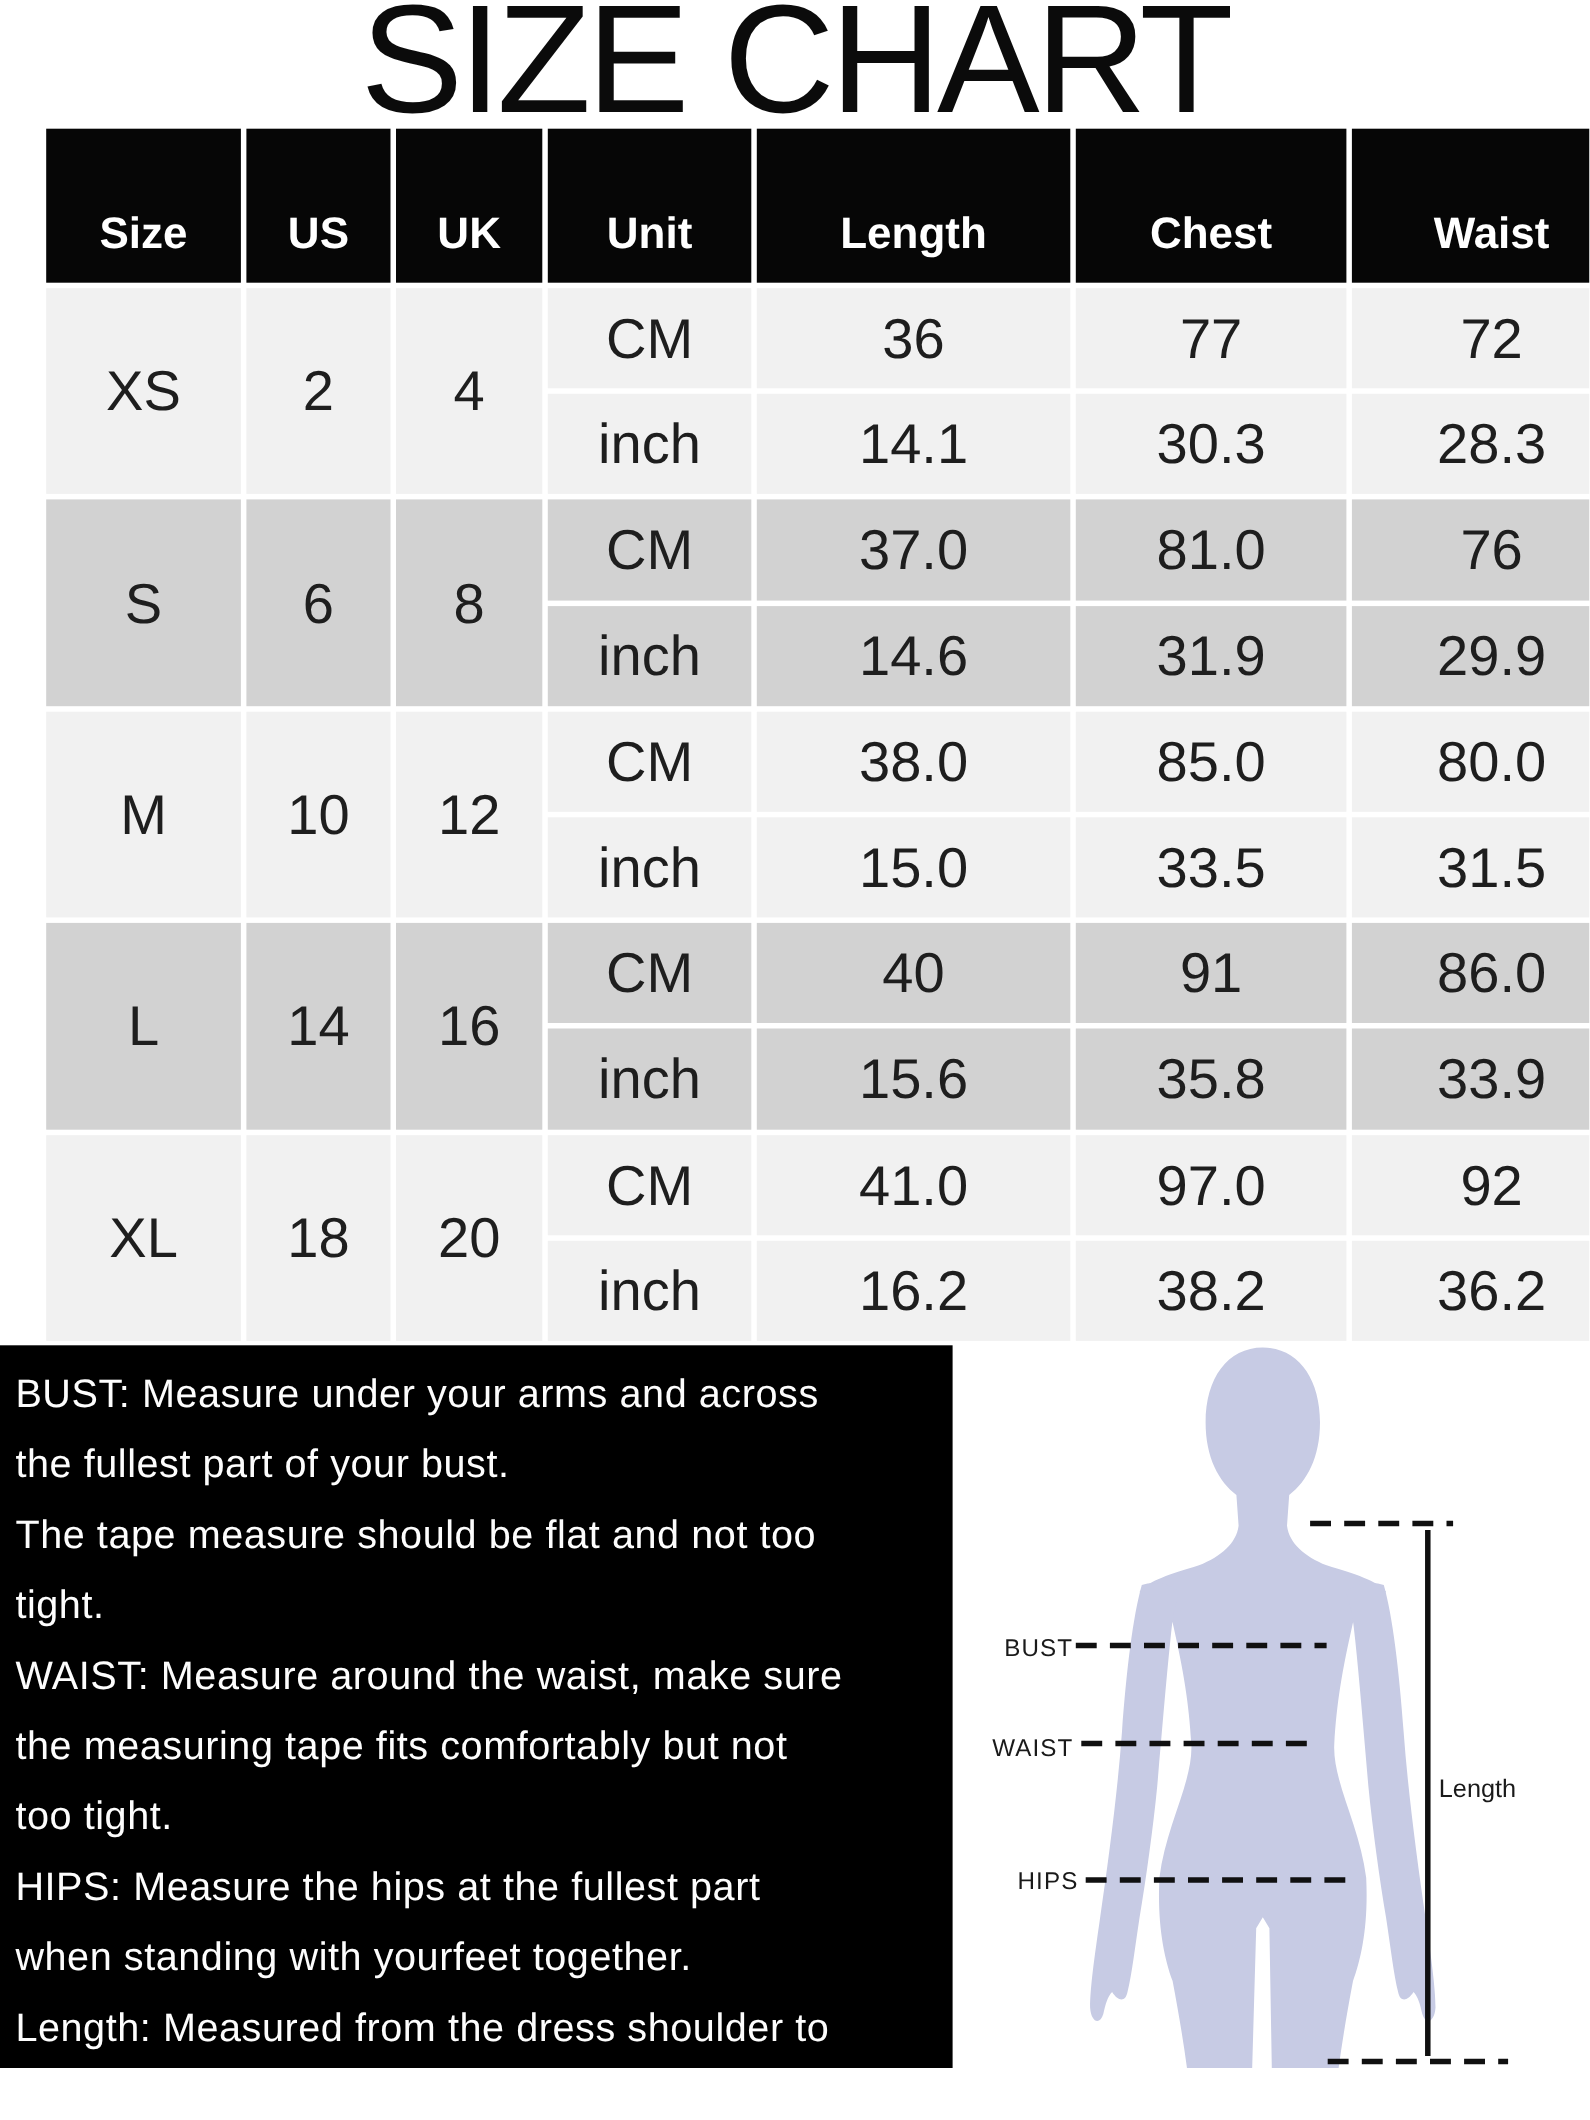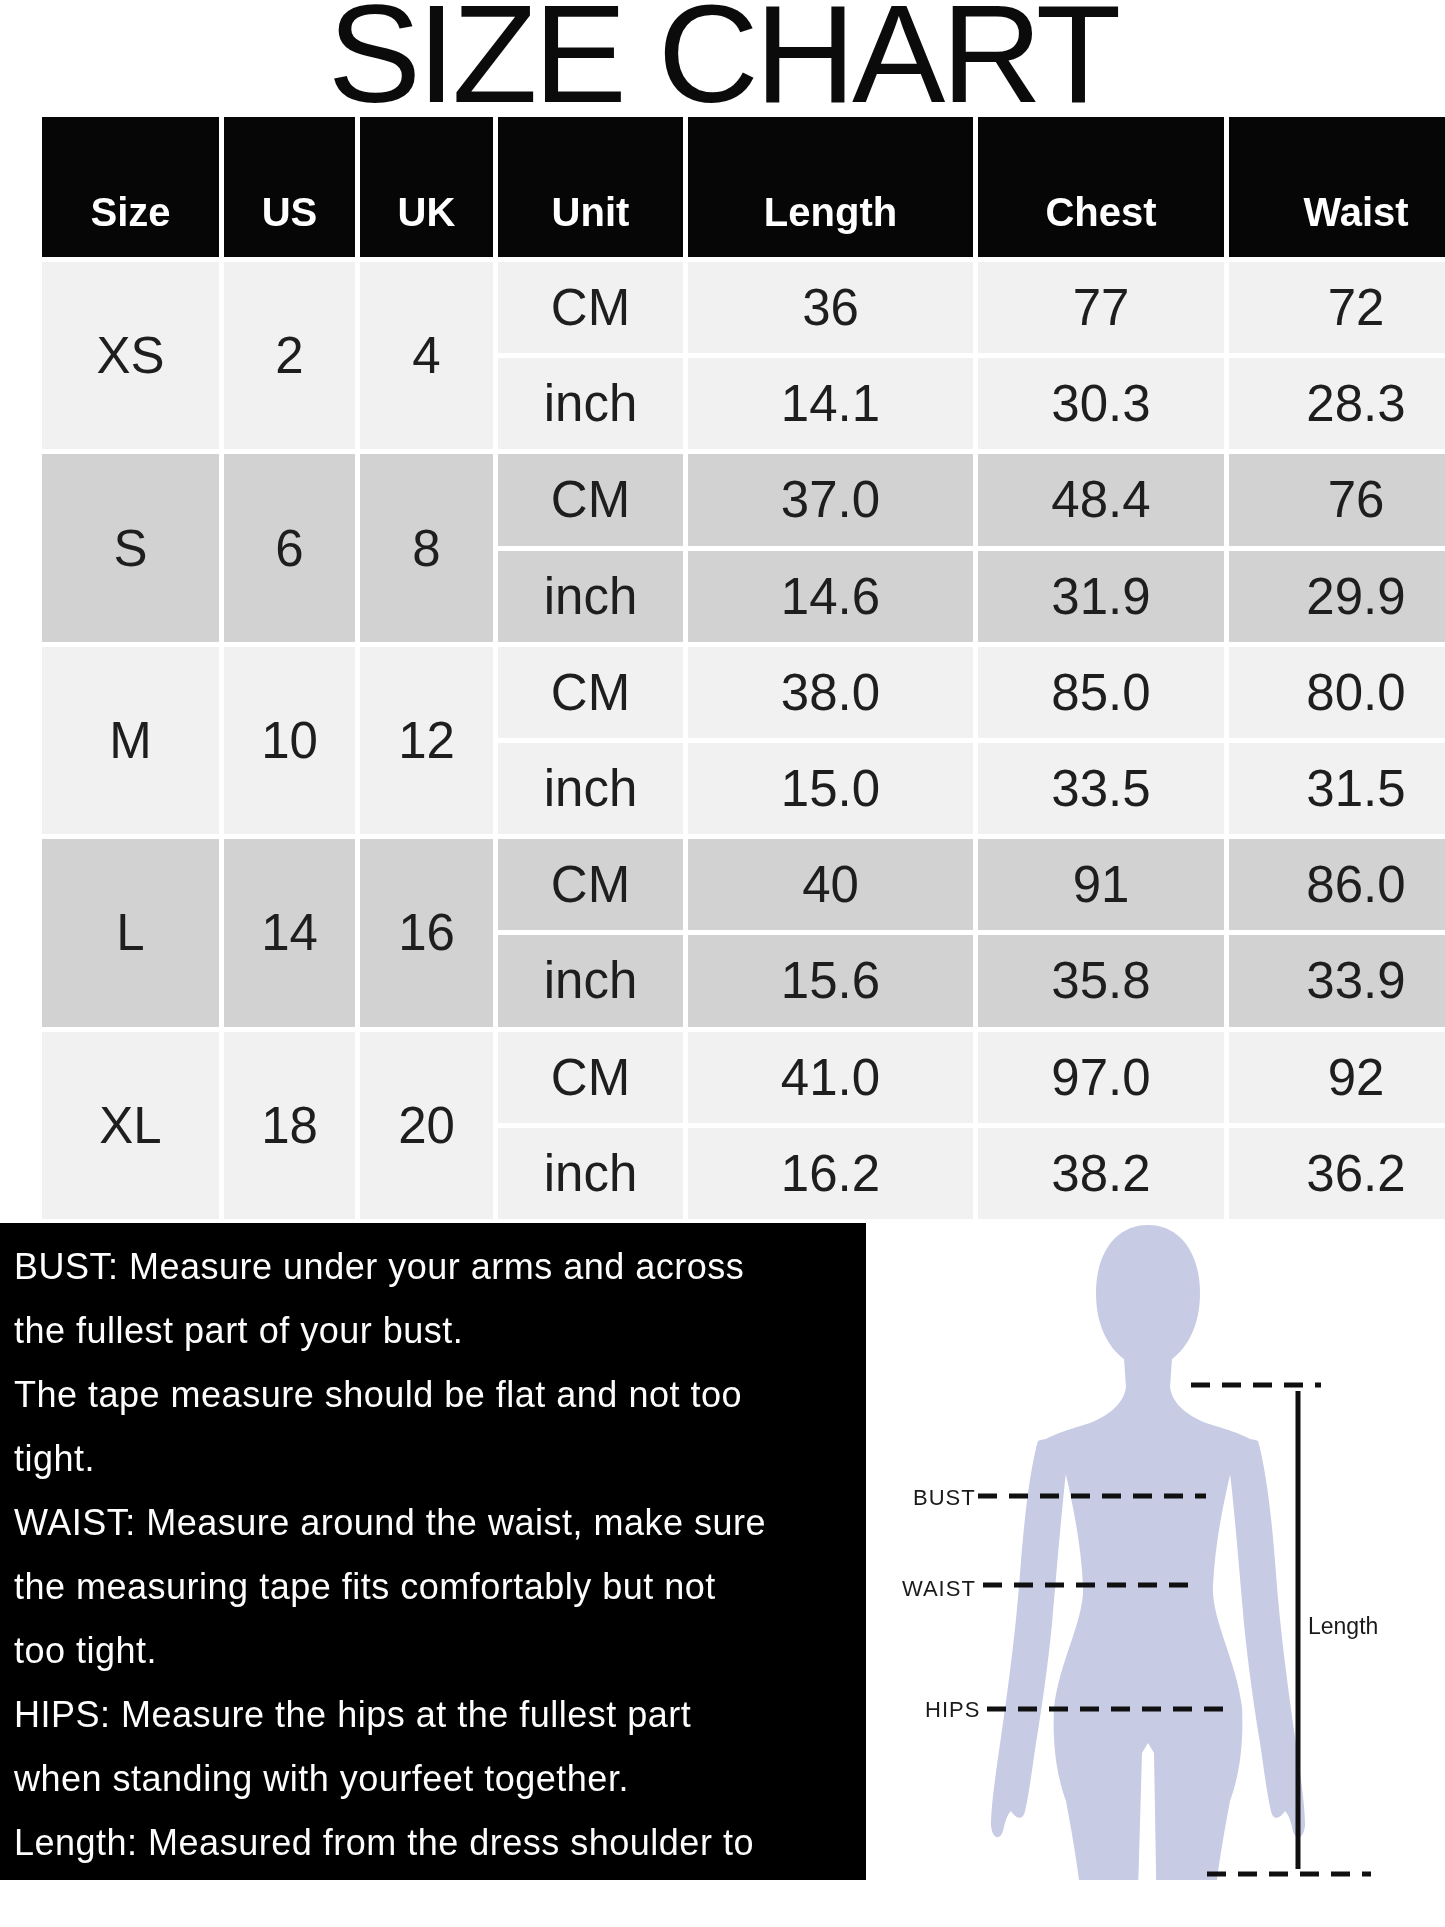--- a/index.html
+++ b/index.html
@@ -84,21 +84,21 @@
     <div class="cell b0">inch</div>
     <div class="cell b0">14.1</div>
     <div class="cell b0">30.3</div>
     <div class="cell b0">28.3</div>
 
     <div class="cell span2 b1">S</div>
     <div class="cell span2 b1">6</div>
     <div class="cell span2 b1">8</div>
     <div class="cell b1">CM</div>
     <div class="cell b1">37.0</div>
-    <div class="cell b1">48.4</div>
+    <div class="cell b1">81.0</div>
     <div class="cell b1">76</div>
     <div class="cell b1">inch</div>
     <div class="cell b1">14.6</div>
     <div class="cell b1">31.9</div>
     <div class="cell b1">29.9</div>
 
     <div class="cell span2 b0">M</div>
     <div class="cell span2 b0">10</div>
     <div class="cell span2 b0">12</div>
     <div class="cell b0">CM</div>

